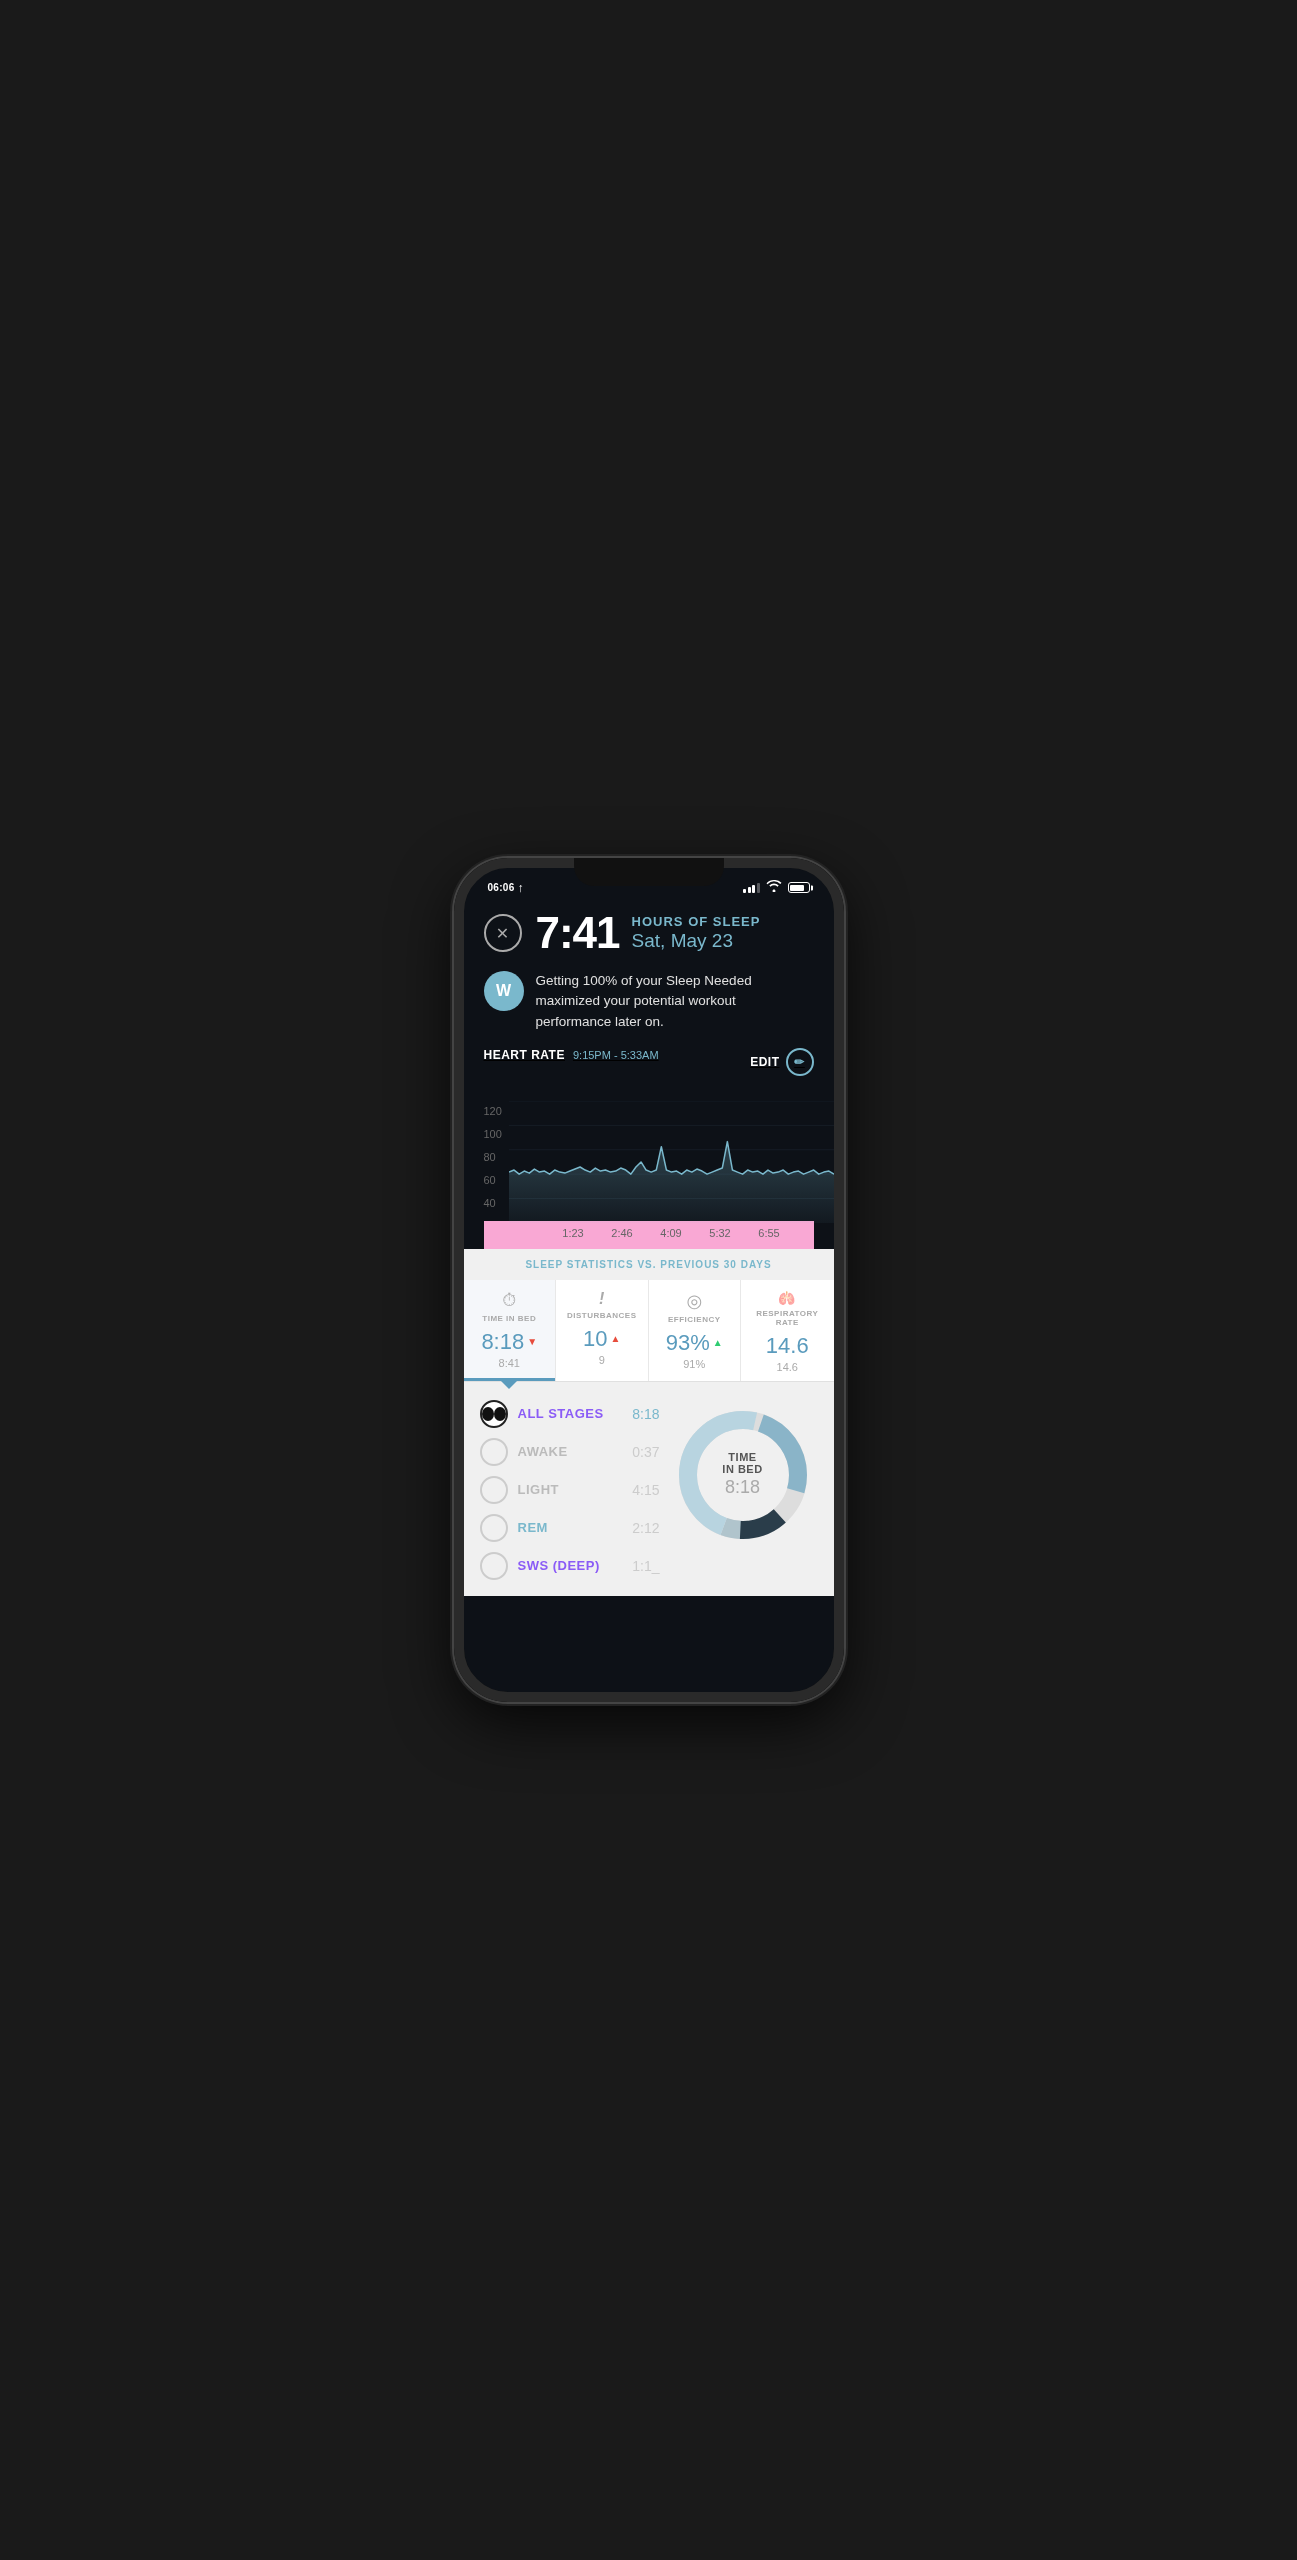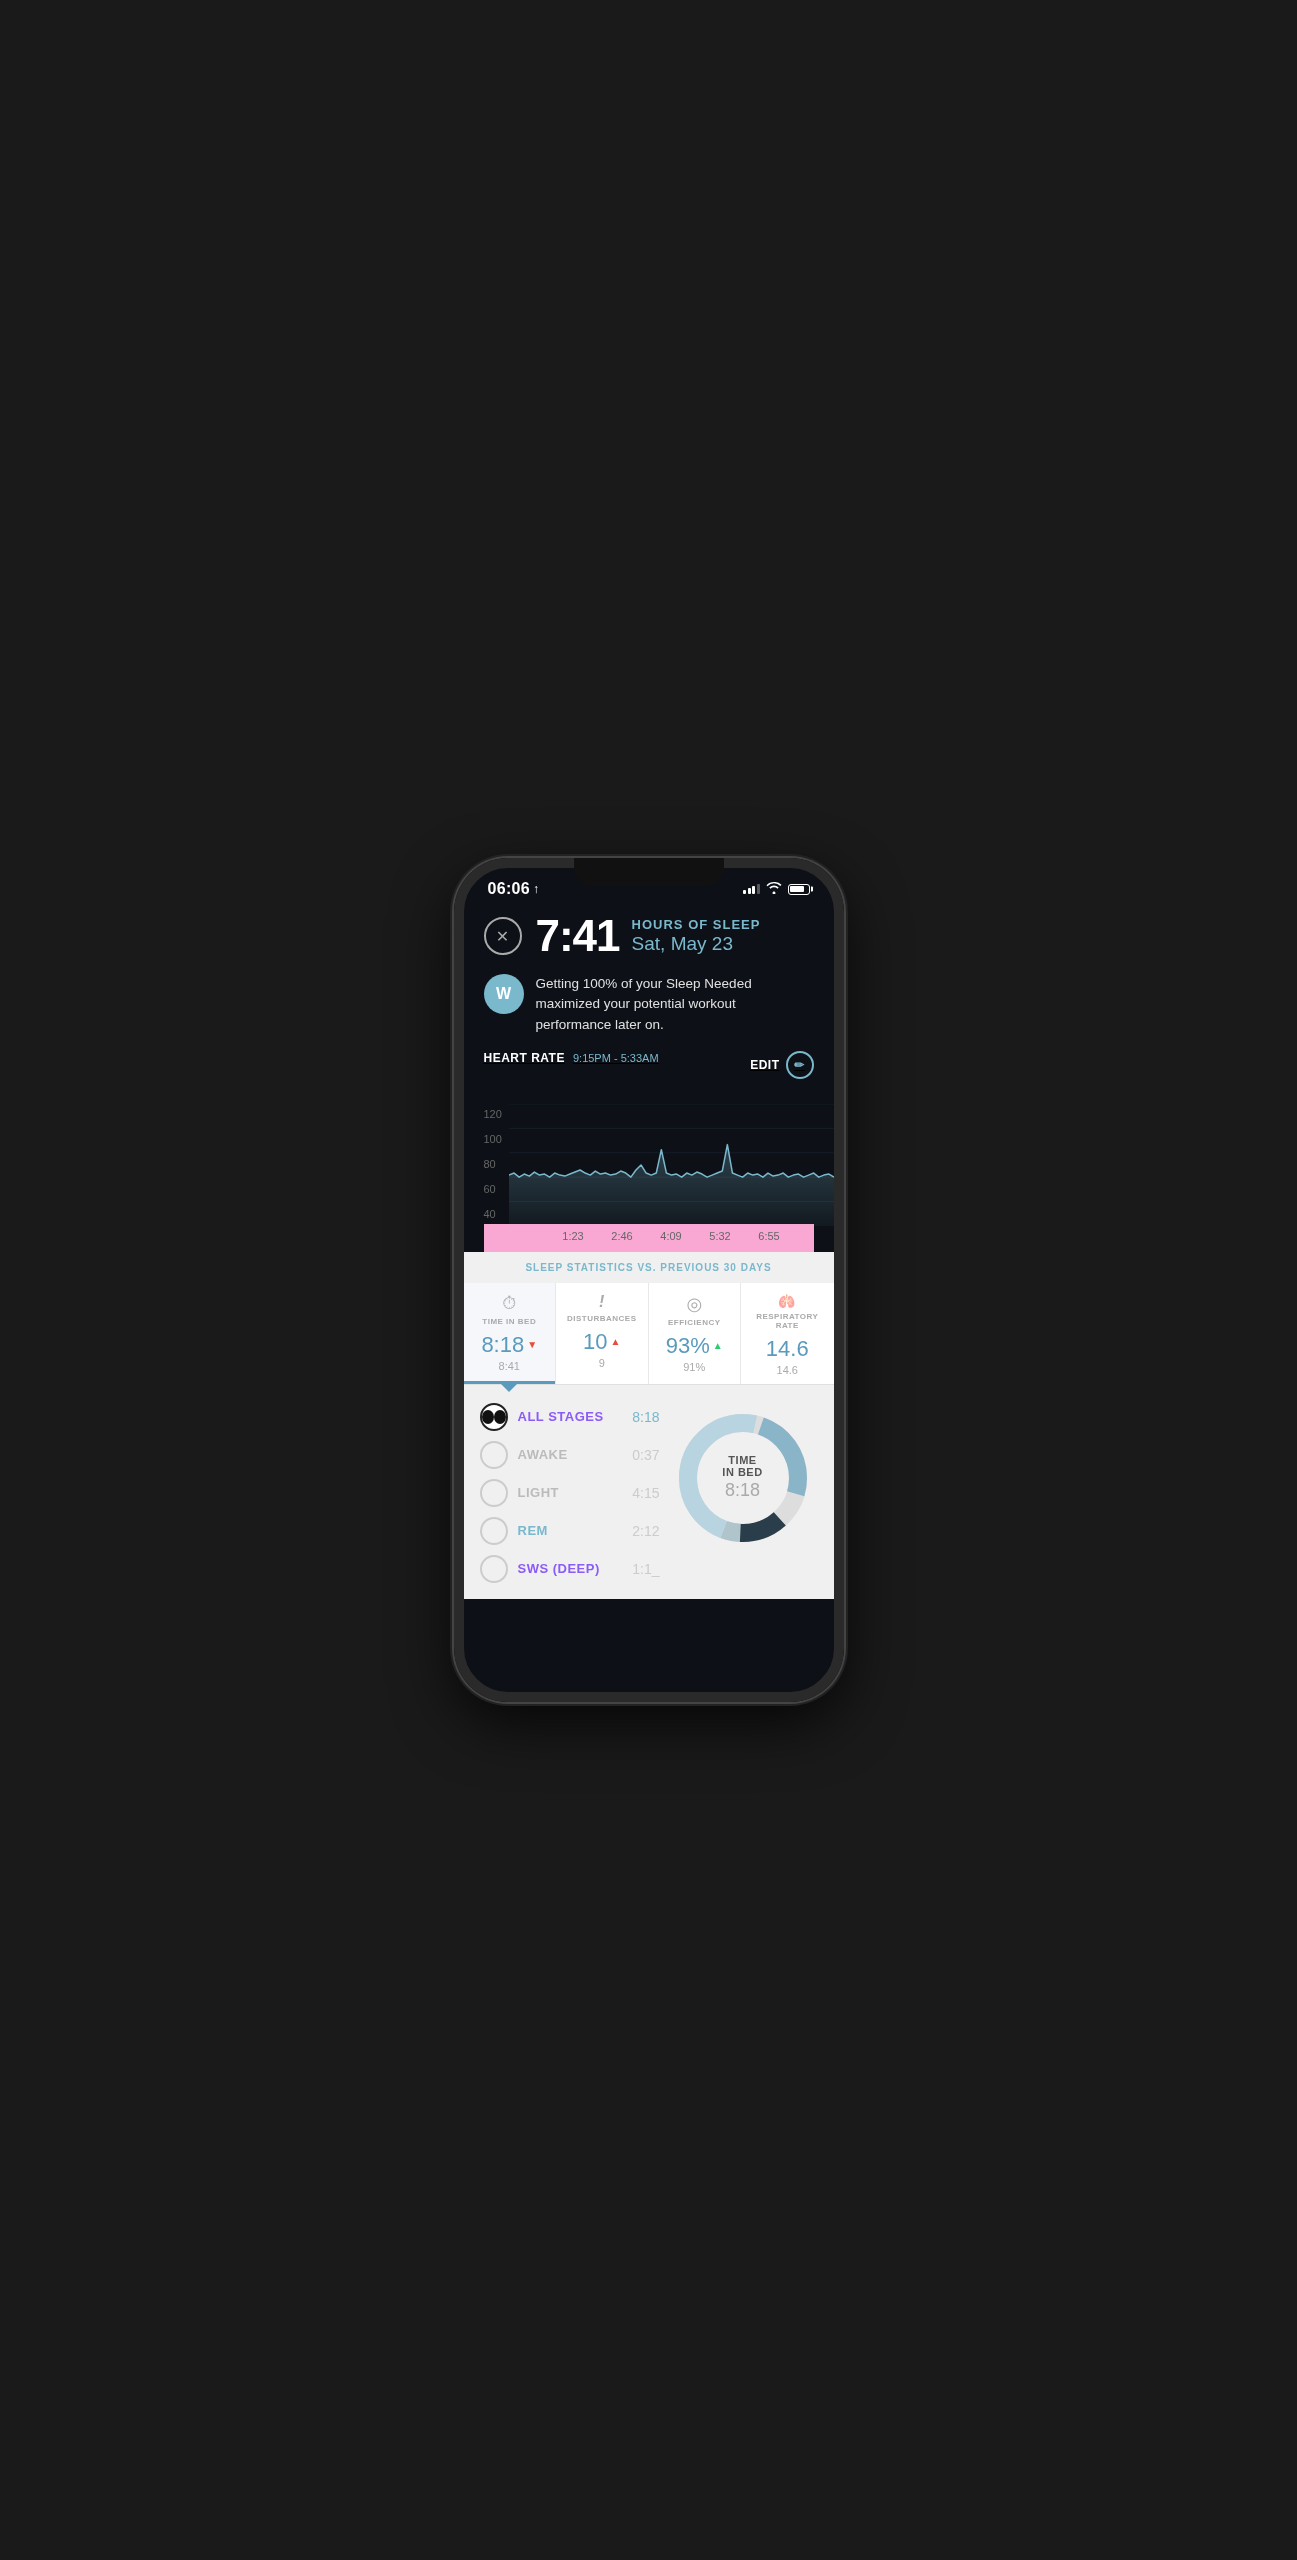--- a/index.html
+++ b/index.html
@@ -62,21 +62,21 @@
       display: flex;
       justify-content: space-between;
       align-items: center;
       padding: 12px 24px 4px;
       background: #0d1117;
       position: relative;
       z-index: 5;
     }
     .status-time {
       color: white;
-      font-size: 16px;
+      font-size: 10px;
       font-weight: 600;
       letter-spacing: 0.3px;
     }
     .status-icons {
       display: flex;
       align-items: center;
       gap: 6px;
     }
     .signal-bars { display: flex; align-items: flex-end; gap: 1.5px; }
     .bar { background: white; border-radius: 1px; width: 3px; }
@@ -218,21 +218,21 @@
     
     .chart-container {
       position: relative;
       height: 120px;
       margin: 0 -20px;
     }
     .chart-labels {
       position: absolute;
       left: 20px;
       top: 0;
-      bottom: 0;
+      bottom: 8px;
       display: flex;
       flex-direction: column;
       justify-content: space-between;
       padding: 4px 0;
     }
     .chart-label {
       font-size: 11px;
       color: #666;
     }
     .chart-svg {

